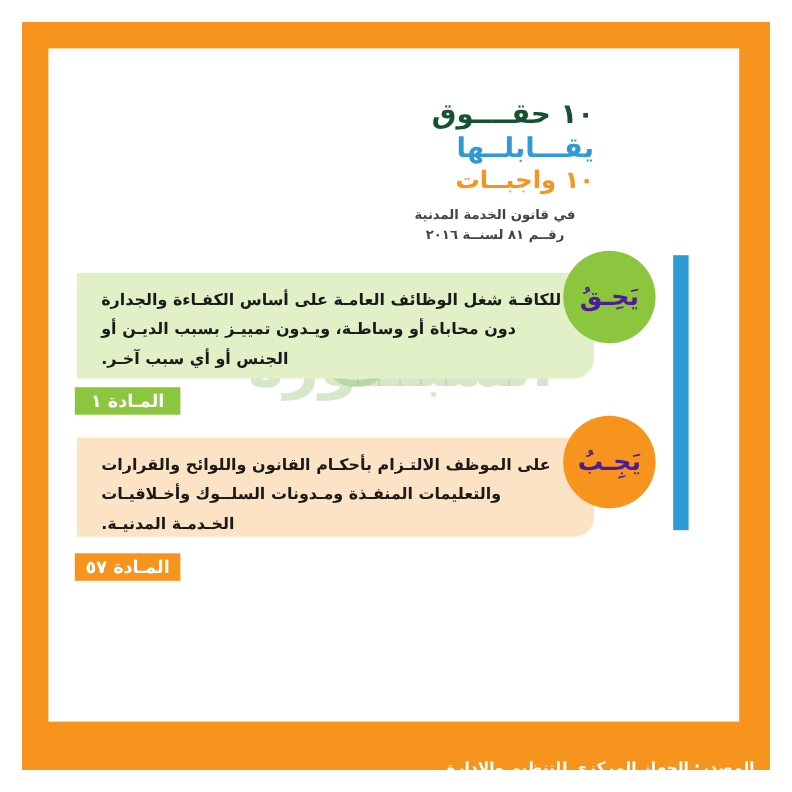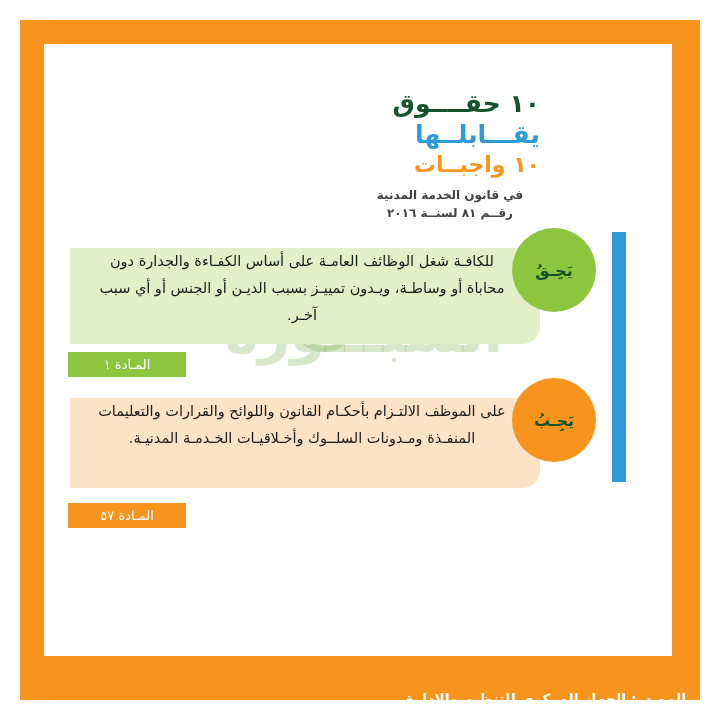--- a/index.html
+++ b/index.html
@@ -156,24 +156,24 @@
     left: 248px;
     top: 455px;
     font-size: 21px;
     color: rgba(120,120,120,0.38);
     font-weight: bold;
     letter-spacing: 1px;
   }
   .card-body {
     position: absolute;
     border-radius: 0 18px 18px 0;
-    padding: 0 28px 16px 22px;
+    padding: 12px 28px 16px 22px;
     box-sizing: border-box;
-    text-align: center;
-    font-weight: normal;
+    text-align: left;
+    font-weight: bold;
     font-size: 14.5px;
     line-height: 1.85;
     color: #1a1a1a;
     direction: rtl;
   }
   .card1-body {
     left: 70px;
     top: 248px;
     width: 470px;
     height: 96px;
@@ -184,45 +184,45 @@
     top: 398px;
     width: 470px;
     height: 90px;
     background: #fde3c5;
   }
   .bubble {
     position: absolute;
     width: 84px;
     height: 84px;
     border-radius: 50%;
-    color: #14532d;
-    font-size: 16px;
+    color: #4c1d95;
+    font-size: 23px;
     font-weight: bold;
     display: flex;
     align-items: center;
     justify-content: center;
     direction: rtl;
   }
   .bubble1 {
     left: 512px;
     top: 228px;
     background: #8cc63f;
   }
   .bubble2 {
     left: 512px;
     top: 378px;
     background: #f7941e;
   }
   .tag {
     position: absolute;
-    width: 118px;
+    width: 96px;
     height: 25px;
     color: #ffffff;
-    font-size: 13px;
-    font-weight: normal;
+    font-size: 16px;
+    font-weight: bold;
     display: flex;
     align-items: center;
     justify-content: center;
     direction: rtl;
   }
   .tag1 {
     left: 68px;
     top: 352px;
     background: #8cc63f;
   }

